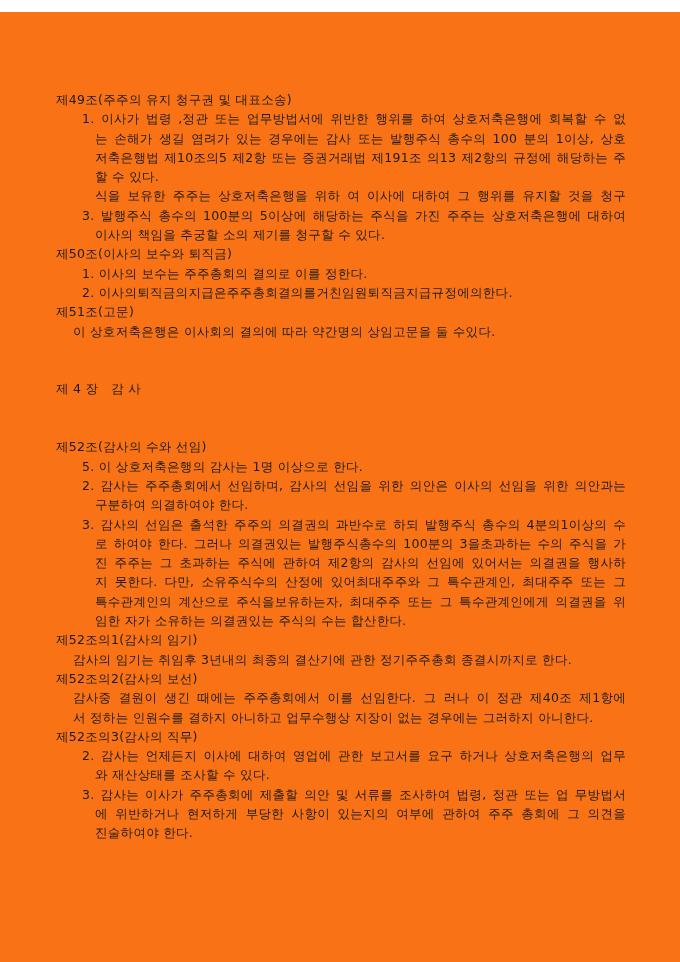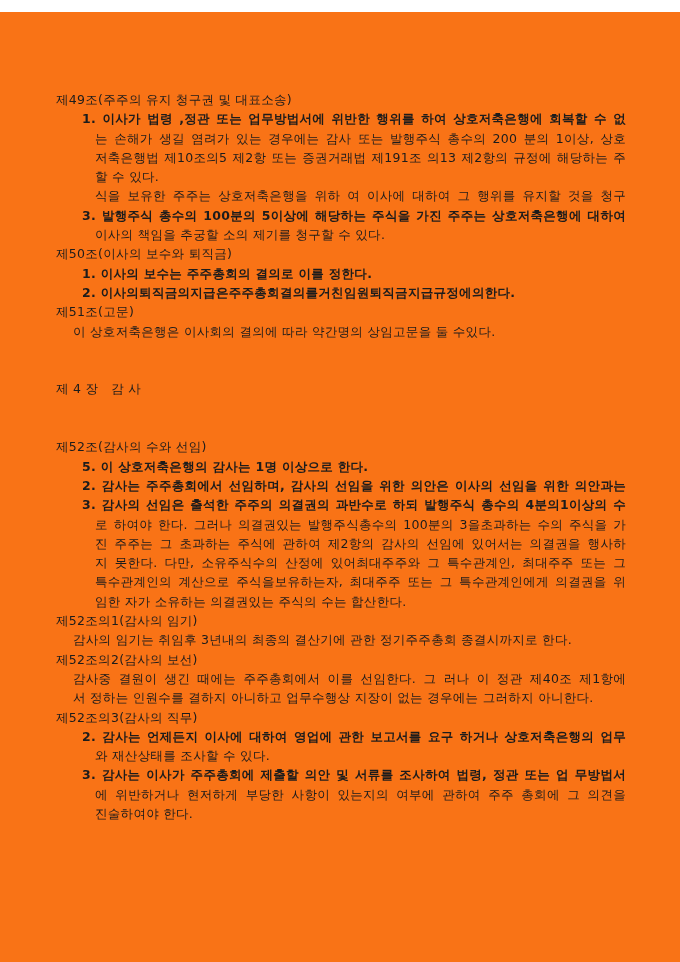--- a/index.html
+++ b/index.html
@@ -32,32 +32,32 @@
     text-align: left;
   }
   
   .line.fill {
     white-space: normal;
     text-align: justify;
     text-align-last: justify;
   }
   .in-heading { padding-left: 0; }
   .in-body    { padding-left: 17px; }
-  .in-item    { padding-left: 26px; font-weight: bold; }
+  .in-item    { padding-left: 26px; }
   .in-cont    { padding-left: 39px; }
 </style>
 </head>
 <body>
 
 <div class="page" style="background: #f97316; color: rgb(28, 28, 28); margin-top: 12px;">
   <div class="content">
       <div>
         <div class="line in-heading">제49조(주주의 유지 청구권 및 대표소송)</div>
         <div class="line in-item fill">1. 이사가 법령 ,정관 또는 업무방법서에 위반한 행위를 하여 상호저축은행에 회복할 수 없</div>
-        <div class="line in-cont fill">는 손해가 생길 염려가 있는 경우에는 감사 또는 발행주식 총수의 200 분의 1이상, 상호</div>
+        <div class="line in-cont fill">는 손해가 생길 염려가 있는 경우에는 감사 또는 발행주식 총수의 100 분의 1이상, 상호</div>
         <div class="line in-cont fill">저축은행법 제10조의5 제2항 또는 증권거래법 제191조 의13 제2항의 규정에 해당하는 주</div>
         <div class="line in-cont">할 수 있다.</div>
         <div class="line in-cont fill">식을 보유한 주주는 상호저축은행을 위하 여 이사에 대하여 그 행위를 유지할 것을 청구</div>
         <div class="line in-item fill">3. 발행주식 총수의 100분의 5이상에 해당하는 주식을 가진 주주는 상호저축은행에 대하여</div>
         <div class="line in-cont">이사의 책임을 추궁할 소의 제기를 청구할 수 있다.</div>
       </div>
       <div>
         <div class="line in-heading">제50조(이사의 보수와 퇴직금)</div>
         <div class="line in-item">1. 이사의 보수는 주주총회의 결의로 이를 정한다.</div>
         <div class="line in-item">2. 이사의퇴직금의지급은주주총회결의를거친임원퇴직금지급규정에의한다.</div>
@@ -66,20 +66,21 @@
         <div class="line in-heading">제51조(고문)</div>
         <div class="line in-body">이 상호저축은행은 이사회의 결의에 따라 약간명의 상임고문을 둘 수있다.</div>
       </div>
       <div style="margin-top: 38.6px;">
         <div class="line in-heading">제 4 장   감 사</div>
       </div>
       <div style="margin-top: 38.6px;">
         <div class="line in-heading">제52조(감사의 수와 선임)</div>
         <div class="line in-item">5. 이 상호저축은행의 감사는 1명 이상으로 한다.</div>
         <div class="line in-item fill">2. 감사는 주주총회에서 선임하며, 감사의 선임을 위한 의안은 이사의 선임을 위한 의안과는</div>
+        <div class="line in-cont">구분하여 의결하여야 한다.</div>
         <div class="line in-item fill">3. 감사의 선임은 출석한 주주의 의결권의 과반수로 하되 발행주식 총수의 4분의1이상의 수</div>
         <div class="line in-cont fill">로 하여야 한다. 그러나 의결권있는 발행주식총수의 100분의 3을초과하는 수의 주식을 가</div>
         <div class="line in-cont fill">진 주주는 그 초과하는 주식에 관하여 제2항의 감사의 선임에 있어서는 의결권을 행사하</div>
         <div class="line in-cont fill">지 못한다. 다만, 소유주식수의 산정에 있어최대주주와 그 특수관계인, 최대주주 또는 그</div>
         <div class="line in-cont fill">특수관계인의 계산으로 주식을보유하는자, 최대주주 또는 그 특수관계인에게 의결권을 위</div>
         <div class="line in-cont">임한 자가 소유하는 의결권있는 주식의 수는 합산한다.</div>
       </div>
       <div>
         <div class="line in-heading">제52조의1(감사의 임기)</div>
         <div class="line in-body">감사의 임기는 취임후 3년내의 최종의 결산기에 관한 정기주주총회 종결시까지로 한다.</div>

